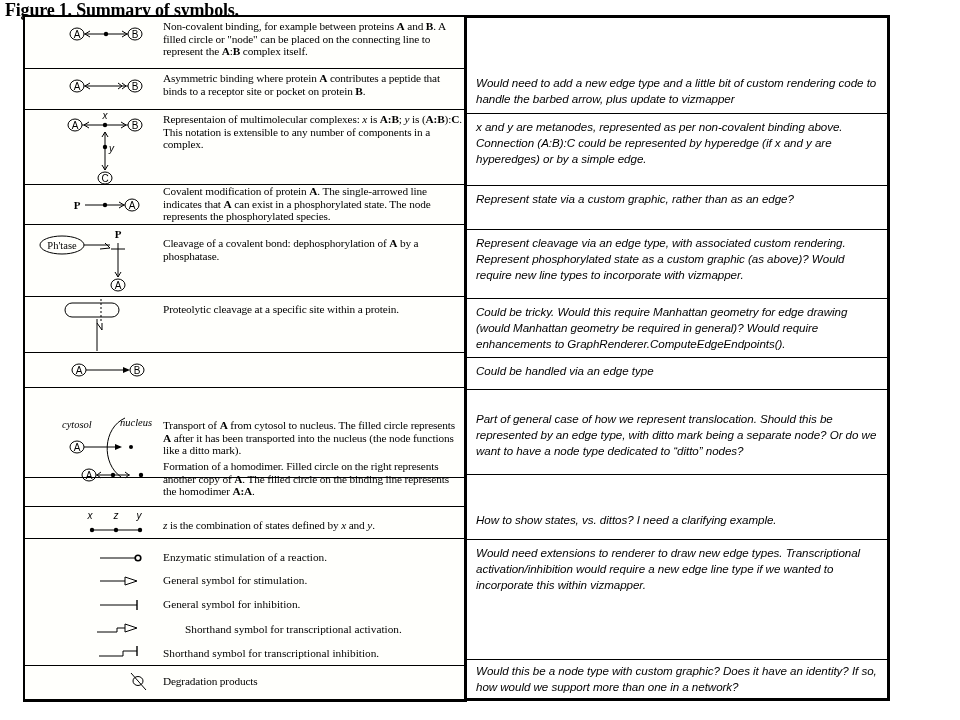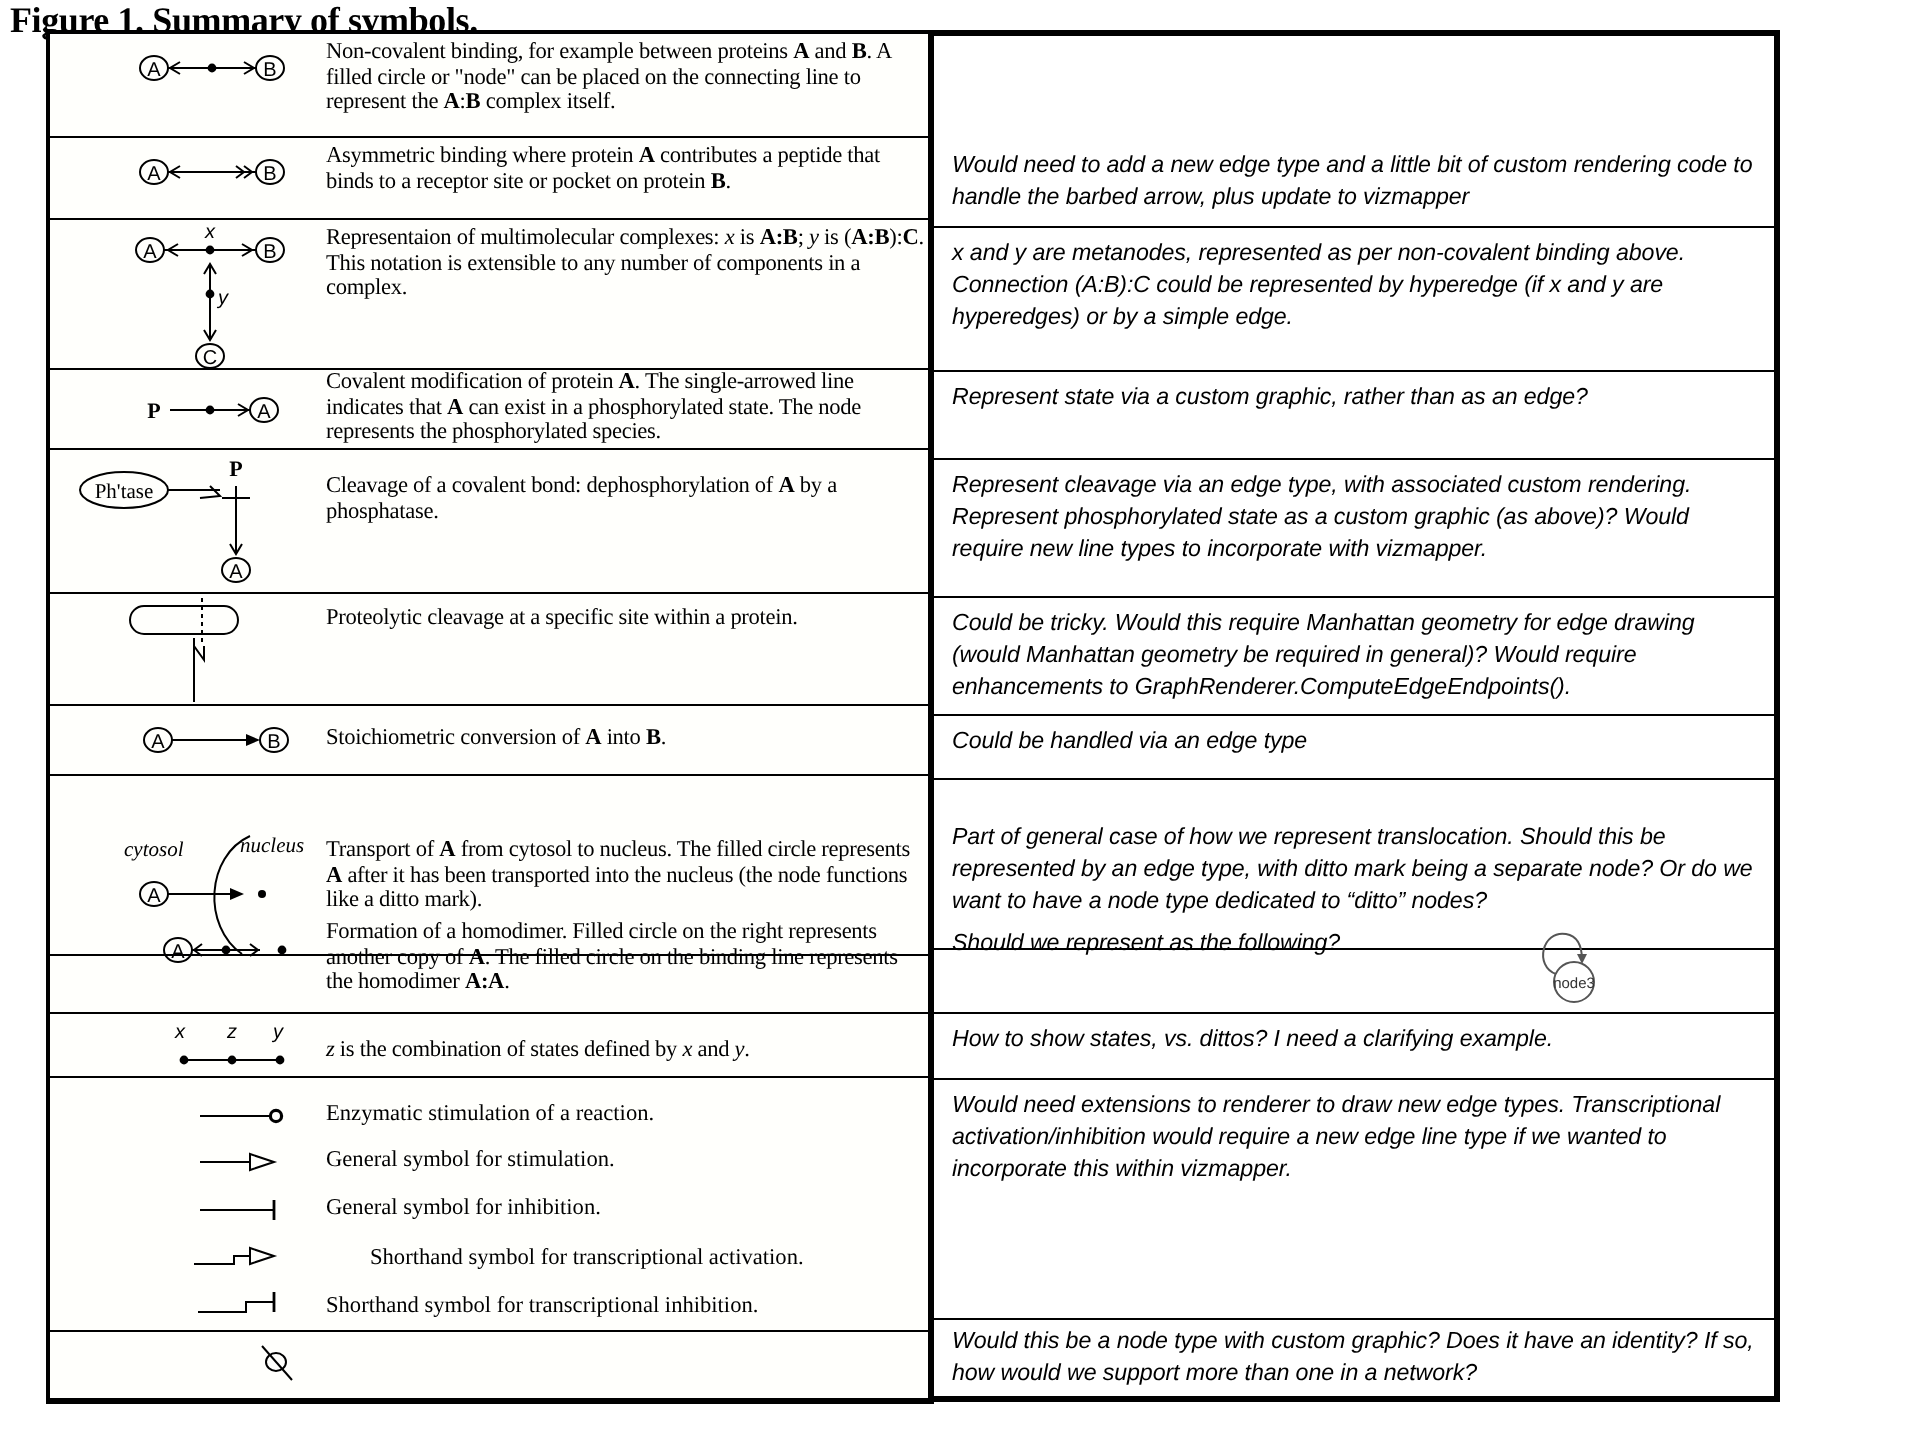--- a/index.html
+++ b/index.html
@@ -156,23 +156,20 @@
         <g fill="none" stroke="#000" stroke-width="1">
           <ellipse cx="54" cy="17" rx="7" ry="6"></ellipse>
           <ellipse cx="112" cy="17" rx="7" ry="6"></ellipse>
           <line x1="61" y1="17" x2="103" y2="17"></line>
         </g>
         <polygon points="98,14 105,17 98,20" fill="#000"></polygon>
         <text x="54" y="21" font-family="Liberation Sans, sans-serif" font-size="10" text-anchor="middle">A</text>
         <text x="112" y="21" font-family="Liberation Sans, sans-serif" font-size="10" text-anchor="middle">B</text>
       </svg>
     </div>
-    <div class="ltext" style="top:10px;">
-      <span>Stoichiometric conversion of </span><b>A</b><span> into </span><b>B</b><span>.</span>
-    </div>
   </div>
 
   <div class="lrow" style="top:391px;height:70px;">
     <div class="sym">
       <svg width="135" height="70" viewBox="0 0 135 70">
         <text x="37" y="20" font-family="Liberation Serif, serif" font-style="italic" font-size="10.5">cytosol</text>
         <text x="95" y="18" font-family="Liberation Serif, serif" font-style="italic" font-size="10.5">nucleus</text>
         <g fill="none" stroke="#000" stroke-width="1">
           <path d="M100,10 C78,20 76,55 96,69"></path>
           <ellipse cx="52" cy="39" rx="7" ry="6"></ellipse>
@@ -255,20 +252,23 @@
 
   <div class="lrow last" style="top:649px;height:33px;">
     <div class="sym">
       <svg width="135" height="33" viewBox="0 0 135 33">
         <g fill="none" stroke="#000" stroke-width="1">
           <ellipse cx="113" cy="15" rx="5" ry="4.5"></ellipse>
           <line x1="106" y1="7" x2="121" y2="24"></line>
         </g>
       </svg>
     </div>
+    <div class="ltext" style="top:9px;">
+      <span>Degradation products</span>
+    </div>
   </div>
 </div>
 
 <div class="right-table">
   <div class="rrow" style="top:52px;height:44px;">
     <div class="rtext">Would need to add a new edge type and a little bit of custom rendering code to handle the barbed arrow, plus update to vizmapper</div>
   </div>
   <div class="rrow" style="top:96px;height:72px;">
     <div class="rtext">x and y are metanodes, represented as per non-covalent binding above.  Connection (A:B):C could be represented by hyperedge (if x and y are hyperedges) or by a simple edge.</div>
   </div>
@@ -280,34 +280,20 @@
   </div>
   <div class="rrow" style="top:281px;height:59px;">
     <div class="rtext">Could be tricky.  Would this require Manhattan geometry for edge drawing (would Manhattan geometry be required in general)?  Would require enhancements to GraphRenderer.ComputeEdgeEndpoints().</div>
   </div>
   <div class="rrow" style="top:340px;height:32px;">
     <div class="rtext">Could be handled via an edge type</div>
   </div>
   <div class="rrow" style="top:372px;height:69px;margin-top:16px;">
     <div class="rtext">Part of general case of how we represent translocation.  Should this be represented by an edge type, with ditto mark being a separate node?  Or do we want to have a node type dedicated to “ditto” nodes?</div>
   </div>
-  <div class="rrow" style="top:441px;height:48px;">
-    <div class="rtext">Should we represent as the following?</div>
-    <div class="node3-gap" style="left:296px;top:-2px;width:48px;height:4px;"></div>
-    <div style="position:absolute;left:296px;top:2px;width:50px;height:44px;">
-      <svg width="50" height="44" viewBox="0 0 50 44">
-        <g fill="none" stroke="#555" stroke-width="1">
-          <circle cx="24" cy="30" r="10"></circle>
-          <path d="M15,26 C4,22 8,4 20,6 C26,7 28,12 28,19"></path>
-        </g>
-        <polygon points="25.5,16 28,21 30.5,16" fill="#555"></polygon>
-        <text x="24" y="33" font-family="Liberation Sans, sans-serif" font-size="7.5" fill="#333" text-anchor="middle">node3</text>
-      </svg>
-    </div>
-  </div>
   <div class="rrow" style="top:489px;height:33px;">
     <div class="rtext">How to show states, vs. dittos?  I need a clarifying example.</div>
   </div>
   <div class="rrow" style="top:522px;height:120px;">
     <div class="rtext">Would need extensions to renderer to draw new edge types.  Transcriptional activation/inhibition would require a new edge line type if we wanted to incorporate this within vizmapper.</div>
   </div>
   <div class="rrow last" style="top:642px;height:38px;">
     <div class="rtext" style="top:3px;">Would this be a node type with custom graphic?  Does it have an identity?  If so, how would we support more than one in a network?</div>
   </div>
 </div>

